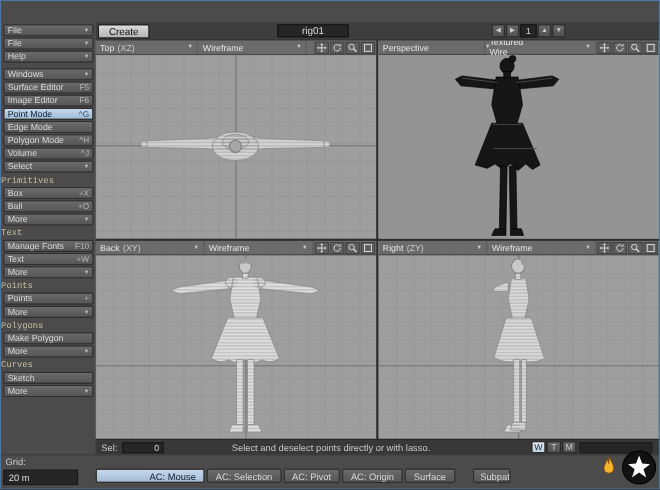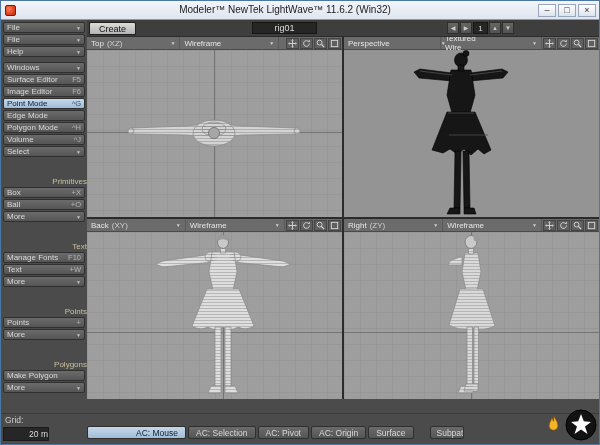--- a/index.html
+++ b/index.html
@@ -34,21 +34,21 @@
   
   .sidebar{position:absolute;top:19px;left:0;width:86px;bottom:31px;background:#4b4b4b;padding-top:2px;overflow:hidden;}
   .sb-btn{display:flex;align-items:center;margin:0 2px 1px 2px;height:11px;padding:0 3px;
     background:linear-gradient(#6b6b6b,#555);border:1px solid #2f2f2f;border-radius:2px;
     color:#d9d9d9;font-size:8px;}
   .sb-btn .lbl{flex:1;white-space:nowrap;overflow:hidden;}
   .sb-btn .sc{color:#b5b5b5;font-size:7.5px;margin-left:2px;}
   .sb-btn .arr{font-size:5px;color:#c4c4c4;margin-left:2px;}
   .sb-btn.active{background:linear-gradient(#c6d8ea,#a1bcd7);color:#0e1e30;}
   .sb-btn.active .sc{color:#33506b;}
-  .sb-header{height:10px;margin-top:20px;text-align:right;color:#c9c19f;font-size:8px;}
+  .sb-header{height:10px;margin-top:3px;text-align:left;color:#c9c19f;font-size:8px;font-family:Liberation Mono, monospace;}
   .sb-gap{height:4px;}
 
   
   .viewports{position:absolute;left:86px;right:0;top:36px;bottom:45px;display:grid;
     grid-template-columns:255px 1fr;grid-template-rows:180px 1fr;gap:2px;background:#2b2b2b;}
   .vp{position:relative;overflow:hidden;background:#9e9e9e;}
   .vp-header{position:absolute;top:0;left:0;right:0;height:13px;background:#6b6b6b;
     border-bottom:1px solid #4a4a4a;display:flex;align-items:center;font-size:8px;color:#e6e6e6;}
   .vp-dd{display:flex;align-items:center;height:100%;padding:0 4px;border-right:1px solid #5a5a5a;cursor:default;gap:44px;}
   .vp-dd .axis{margin-left:3px;color:#cfcfcf;}
@@ -77,50 +77,41 @@
   .sel-hint{margin-left:62px;white-space:nowrap;color:#c8c8c8;}
   .vmap{margin-left:auto;display:flex;align-items:center;}
   .vmap-btn{width:13px;height:11px;margin-right:1px;background:linear-gradient(#666,#525252);
     border:1px solid #2e2e2e;color:#ccc;font-size:8px;line-height:10px;text-align:center;}
   .vmap-btn.active{background:linear-gradient(#e9eff6,#bcd0e2);color:#122334;}
   .vmap-slot{width:66px;height:10px;background:#262626;border:1px solid #1c1c1c;margin:0 6px 0 2px;}
 
   
   .statusbar{position:absolute;left:0;right:0;bottom:0;height:31px;background:#4b4b4b;border-top:1px solid #3a3a3a;}
   .grid-label{position:absolute;left:4px;top:1px;font-size:8.5px;color:#cccccc;}
-  .grid-value{position:absolute;left:2px;top:13px;width:46px;height:14px;background:#262626;
-    border:1px solid #1a1a1a;color:#ddd;font-size:8.5px;line-height:12px;padding-left:4px;text-align:right;}
+  .grid-value{position:absolute;left:2px;top:13px;width:68px;height:14px;background:#262626;
+    border:1px solid #1a1a1a;color:#ddd;font-size:8.5px;line-height:12px;padding-left:4px;}
   .ac-row{position:absolute;left:86px;top:12px;display:flex;gap:2px;}
   .ac-btn{height:13px;line-height:12px;padding:0 7px;background:linear-gradient(#6b6b6b,#555);
     border:1px solid #2f2f2f;border-radius:2px;color:#d9d9d9;font-size:8.5px;white-space:nowrap;}
   .ac-btn.active{background:linear-gradient(#c6d8ea,#a1bcd7);color:#0e1e30;padding-left:48px;}
   .ac-btn.gap{margin-left:14px;}
   .ac-btn.clip{width:34px;padding:0 0 0 6px;overflow:hidden;}
 
   
   .watermark{position:absolute;right:2px;bottom:3px;display:flex;align-items:center;z-index:30;}
   .wm-flame{width:15px;height:22px;margin-right:1px;}
   .wm-text{font-size:21px;font-weight:bold;color:#ffffff;letter-spacing:1px;
     text-shadow:-1px -1px 0 #000,1px -1px 0 #000,-1px 1px 0 #000,1px 1px 0 #000,2px 2px 2px rgba(0,0,0,.6);}
   .wm-badge{width:32px;height:32px;margin-left:3px;}
 </style>
 </head>
 <body>
 
 <div class="window">
 
-  <div class="titlebar">
-    <div class="app-icon"></div>
-    <div class="title">Modeler™ NewTek LightWave™ 11.6.2 (Win32)</div>
-    <div class="winbtns">
-      <div class="winbtn">–</div>
-      <div class="winbtn">□</div>
-      <div class="winbtn">×</div>
-    </div>
-  </div>
 
   <div class="toolbar">
     <div class="tab">Create</div>
     <div class="obj-field">rig01</div>
     <div class="layerctl">
       <div class="lc-btn">◀</div>
       <div class="lc-btn">▶</div>
       <div class="lc-num">1</div>
       <div class="lc-btn">▲</div>
       <div class="lc-btn">▼</div>
@@ -488,20 +479,31 @@
           </defs>
           <use href="#gR" fill="#d9d9d9" stroke="#868686" stroke-width="0.7"></use>
           <use href="#gR" fill="url(#hR)"></use>
           <ellipse cx="127" cy="10" rx="6" ry="6.5" fill="#c9c9c9" stroke="#808080"></ellipse>
           <circle cx="133" cy="6" r="3.5" fill="#9b9b9b"></circle>
         </svg>
       </div>
     </div>
   </div>
 
+  <div class="selbar">
+    <span class="sel-label">Sel:</span>
+    <div class="sel-value">0</div>
+    <span class="sel-hint">Select and deselect points directly or with lasso.</span>
+    <div class="vmap" id="vmap">
+        <div class="vmap-btn active">W</div>
+        <div class="vmap-btn">T</div>
+        <div class="vmap-btn">M</div>
+      </div>
+    <div class="vmap-slot"></div>
+  </div>
 
   <div class="statusbar">
     <span class="grid-label">Grid:</span>
     <div class="grid-value">20 m</div>
     <div class="ac-row" id="ac-buttons">
         <div class="ac-btn active">AC: Mouse</div>
         <div class="ac-btn">AC: Selection</div>
         <div class="ac-btn">AC: Pivot</div>
         <div class="ac-btn">AC: Origin</div>
         <div class="ac-btn">Surface</div>

